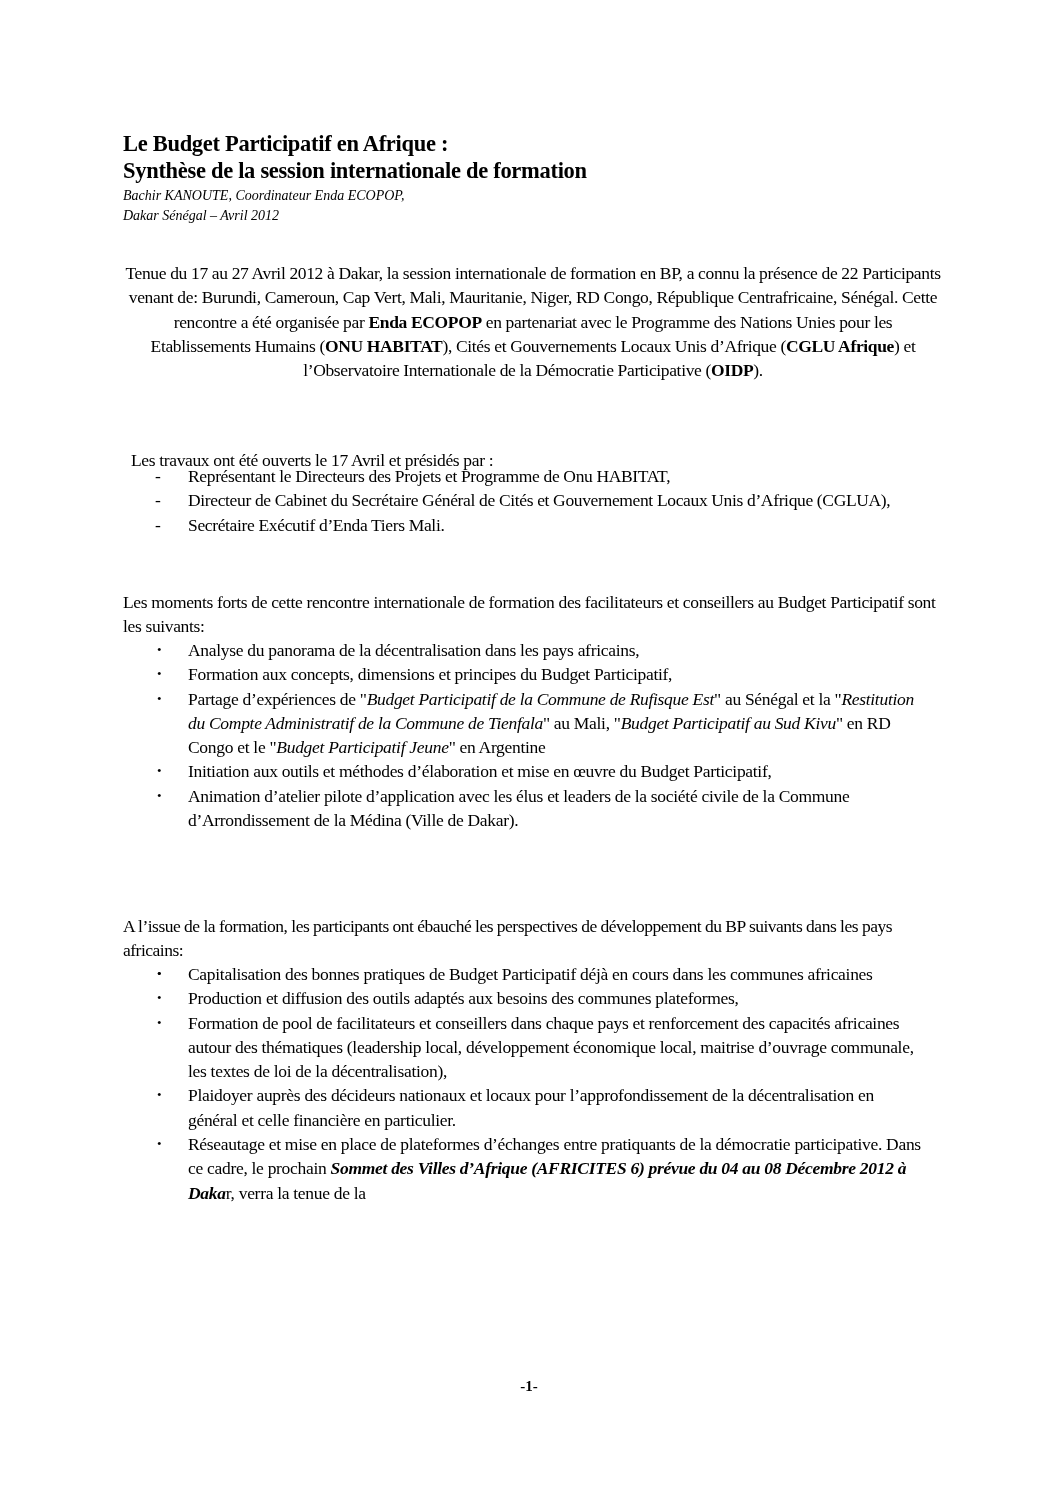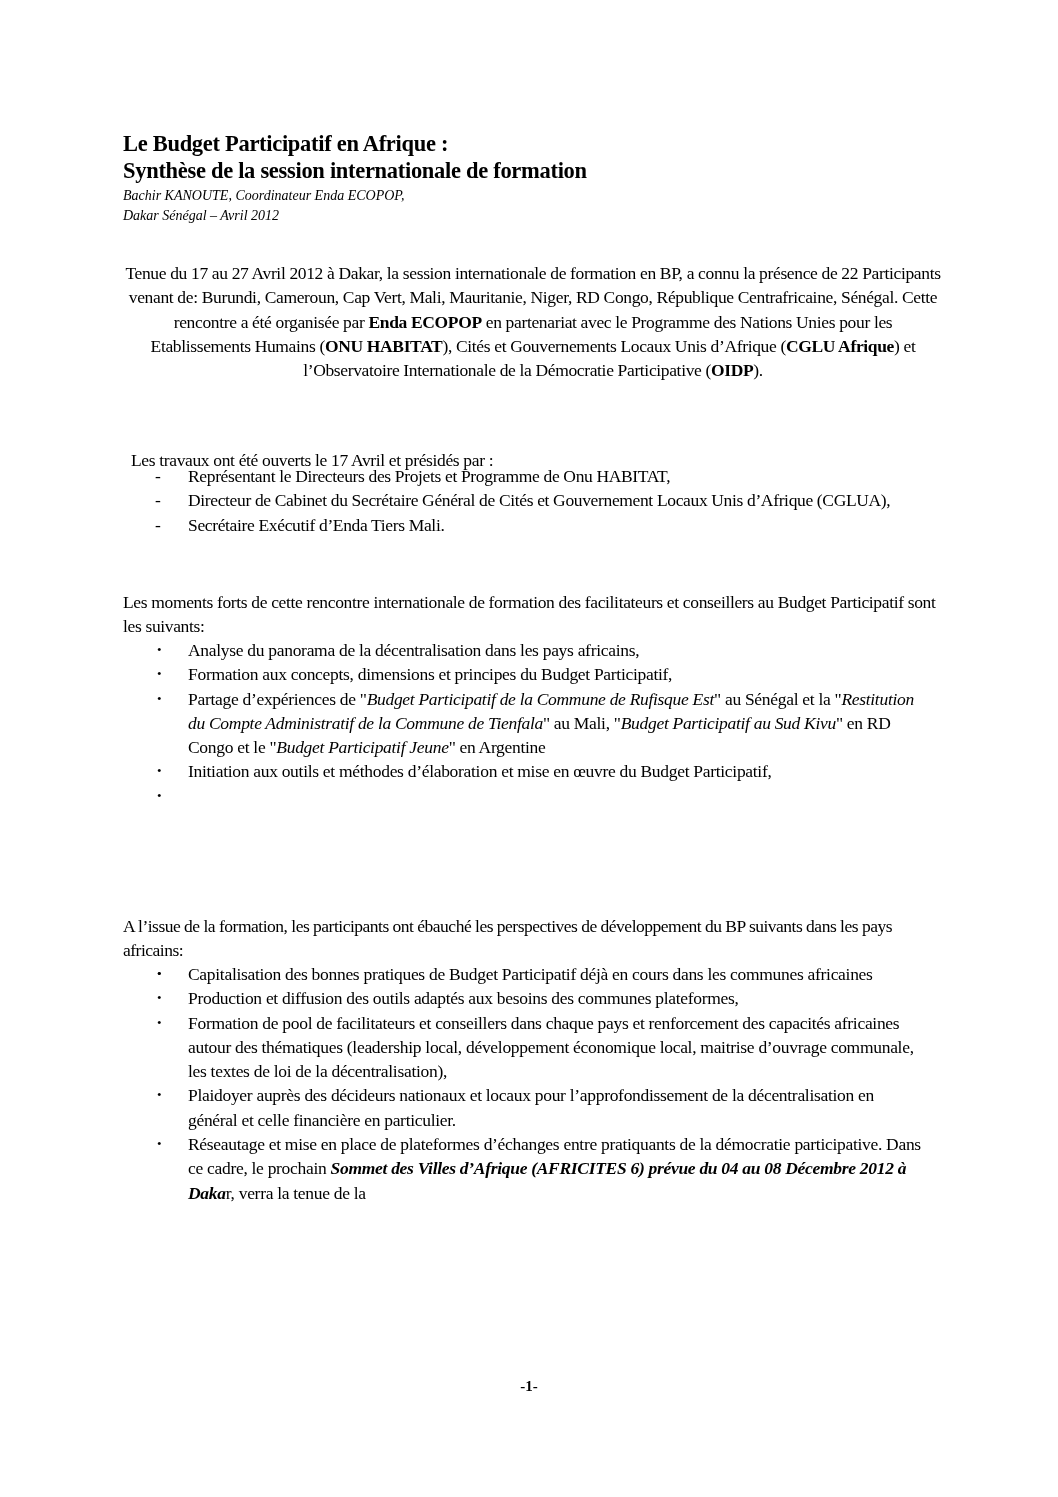--- a/index.html
+++ b/index.html
@@ -47,21 +47,21 @@
     <li><span class="mk">-</span><span>Directeur de Cabinet du Secrétaire Général de Cités et Gouvernement Locaux Unis d’Afrique (CGLUA),</span></li>
     <li><span class="mk">-</span><span>Secrétaire Exécutif d’Enda Tiers Mali.</span></li>
   </ul>
 
   <p class="para p3 serif" style="margin:0">Les moments forts de cette rencontre internationale de formation des facilitateurs et conseillers au Budget Participatif sont les suivants:</p>
   <ul class="bullet-list bl1 serif">
     <li><span class="mk">•</span><span>Analyse du panorama de la décentralisation dans les pays africains,</span></li>
     <li><span class="mk">•</span><span>Formation aux concepts, dimensions et principes du Budget Participatif,</span></li>
     <li><span class="mk">•</span><span>Partage d’expériences de "</span><i>Budget Participatif de la Commune de Rufisque Est</i><span>" au Sénégal et la "</span><i>Restitution du Compte Administratif de la Commune de Tienfala</i><span>" au Mali, "</span><i>Budget Participatif au Sud Kivu</i><span>" en RD Congo et le "</span><i>Budget Participatif Jeune</i><span>" en Argentine</span></li>
     <li><span class="mk">•</span><span>Initiation aux outils et méthodes d’élaboration et mise en œuvre du Budget Participatif,</span></li>
-    <li><span class="mk">•</span></li>
+    <li><span class="mk">•</span><span>Animation d’atelier pilote d’application avec les élus et leaders de la société civile de la Commune d’Arrondissement de la Médina (Ville de Dakar).</span></li>
   </ul>
 
   <p class="para p4 serif" style="margin:0">A l’issue de la formation, les participants ont ébauché les perspectives de développement du BP suivants dans les pays africains:</p>
   <ul class="bullet-list bl2 serif">
     <li><span class="mk">•</span></li>
     <li><span class="mk">•</span><span>Capitalisation des bonnes pratiques de Budget Participatif déjà en cours dans les communes africaines</span></li>
     <li><span class="mk">•</span><span>Production et diffusion des outils adaptés aux besoins des communes plateformes,</span></li>
     <li><span class="mk">•</span><span>Formation de pool de facilitateurs et conseillers dans chaque pays et renforcement des capacités africaines autour des thématiques (leadership local, développement économique local, maitrise d’ouvrage communale, les textes de loi de la décentralisation),</span></li>
     <li><span class="mk">•</span><span>Plaidoyer auprès des décideurs nationaux et locaux pour l’approfondissement de la décentralisation en général et celle financière en particulier.</span></li>
     <li><span class="mk">•</span><span>Réseautage et mise en place de plateformes d’échanges entre pratiquants de la démocratie participative. Dans ce cadre, le prochain </span><b><i>Sommet des Villes d’Afrique (AFRICITES 6) prévue du 04 au 08 Décembre 2012 à Daka</i></b><span>r, verra la tenue de la</span></li>

